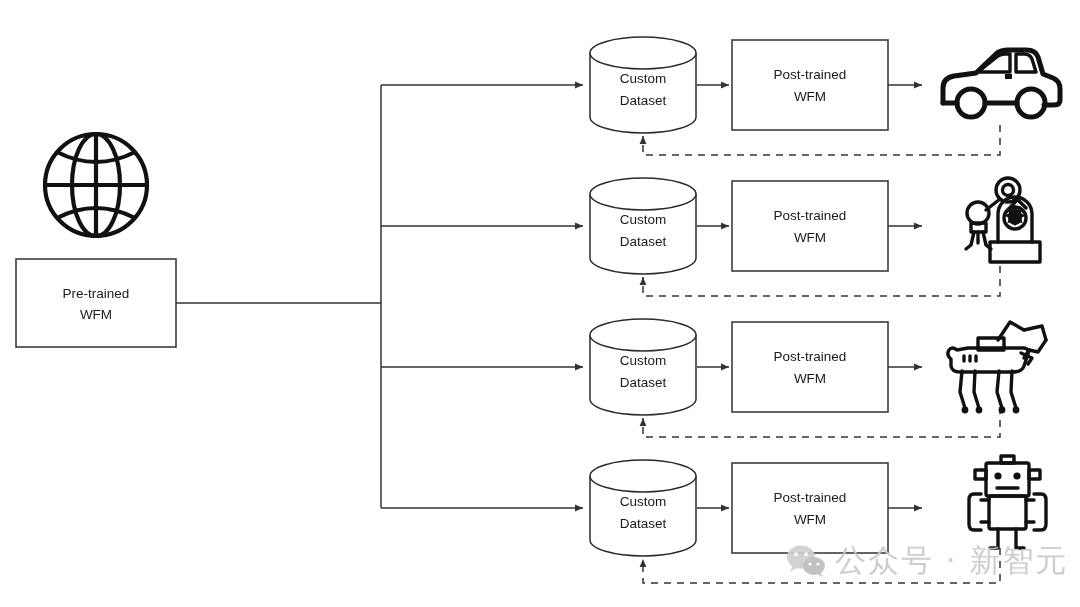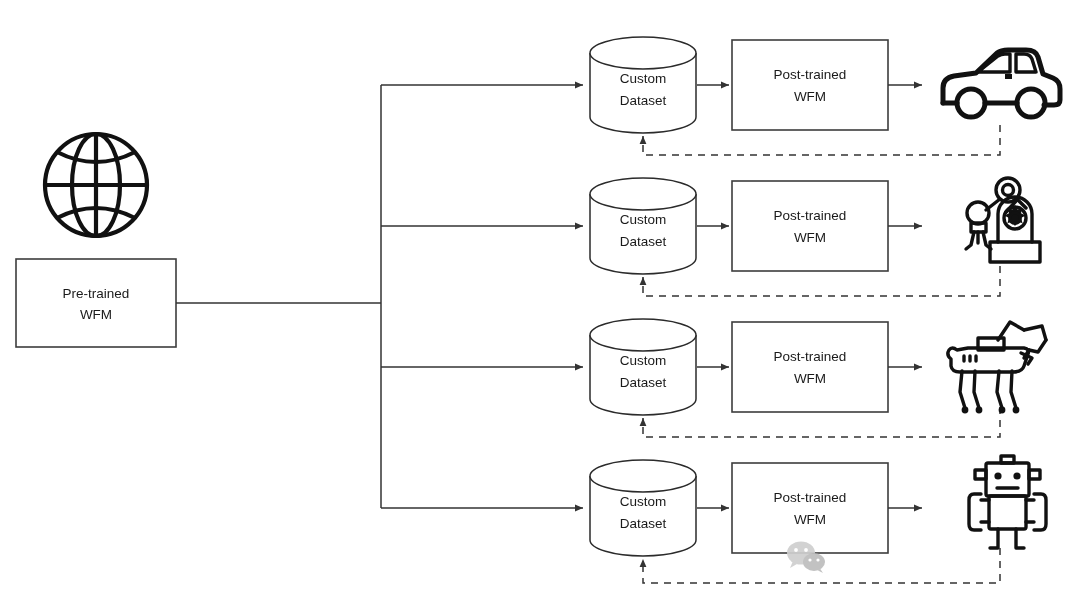--- a/index.html
+++ b/index.html
@@ -297,15 +297,16 @@
     <svg class="wechat-logo" viewBox="0 0 40 34">
       <ellipse cx="15" cy="13" rx="14" ry="11.5" fill="#cfcfcf"></ellipse>
       <path d="M7,21 L4,28 L11,24 Z" fill="#cfcfcf"></path>
       <circle cx="10" cy="10" r="1.9" fill="#ffffff"></circle>
       <circle cx="20" cy="10" r="1.9" fill="#ffffff"></circle>
       <ellipse cx="28" cy="22" rx="11" ry="9" fill="#bdbdbd"></ellipse>
       <path d="M34,28.5 L37,33 L32,30.5 Z" fill="#bdbdbd"></path>
       <circle cx="24" cy="20" r="1.6" fill="#ffffff"></circle>
       <circle cx="32" cy="20" r="1.6" fill="#ffffff"></circle>
     </svg>
+    <span class="wm-text">公众号 · 新智元</span>
   </div>
 
 </div>
 
 </body></html>

